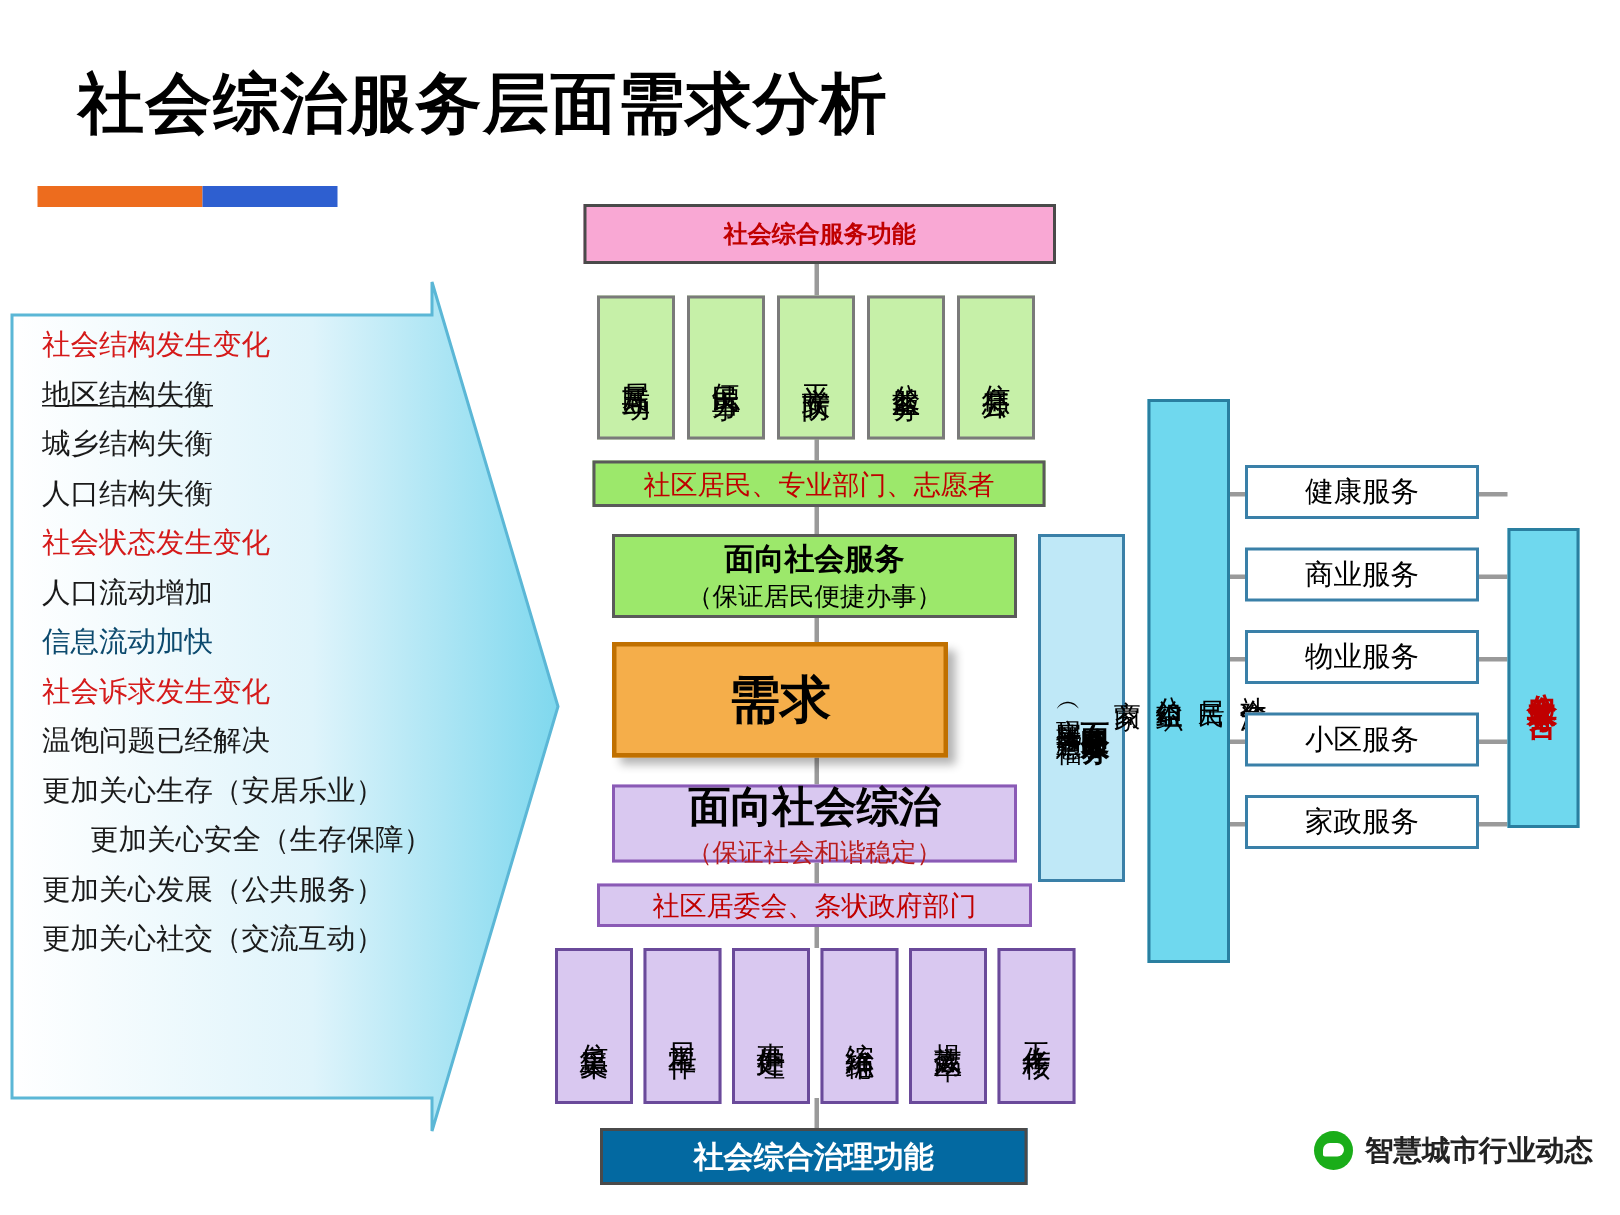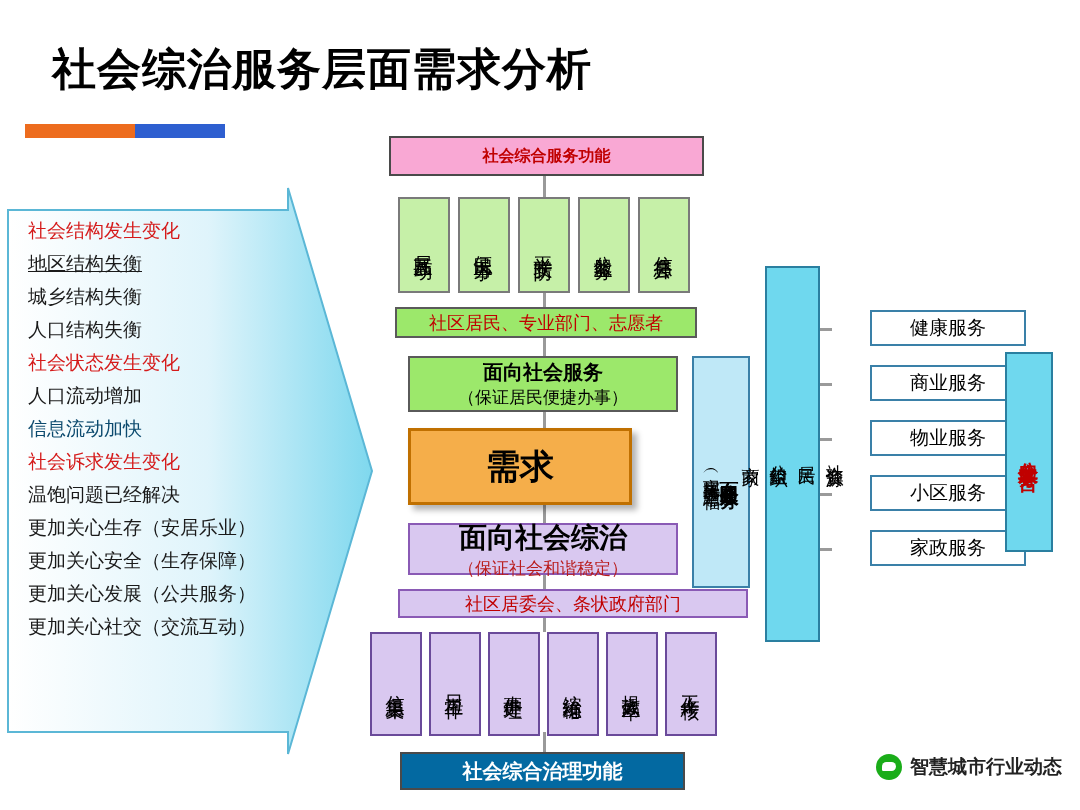--- a/index.html
+++ b/index.html
@@ -45,21 +45,21 @@
     font-family:"DejaVu Sans","Liberation Sans",sans-serif;
   }
   .greenhdr{background:#f9a8d4;border-color:#4a4a4a;color:#C00000;font-weight:bold;font-size:16px;}
   .greenlt{background:#C6F0A8;border-color:#7a7a7a;color:#000;}
   .greenmid{background:#9CE86B;border-color:#5a5a5a;}
   .orange{background:#F5AE4A;border:3px solid #C07000;}
   .purplehdr{background:#0369a1;border-color:#4a4a4a;color:#FFFFFF;font-weight:bold;font-size:20px;}
   .purplelt{background:#D9C8F0;border-color:#7a7a7a;}
   .bluelt{background:#BFE8F7;border-color:#3a80a8;}
   .cyan{background:#6FD8EE;border-color:#2a7fa0;}
-  .white{background:#FFFFFF;border-color:#3a80a8;margin-left:40px;}
+  .white{background:#FFFFFF;border-color:#3a80a8;}
 
   
   .vert{
     writing-mode:vertical-rl;
     text-orientation:upright;
     letter-spacing:2px;
   }
 
   
   .subrow{display:flex;gap:8px;}
@@ -94,21 +94,21 @@
     <div class="red" style="color: rgb(213, 26, 26);">社会结构发生变化</div>
     <div style="color: rgb(26, 26, 26); text-decoration: underline;">地区结构失衡</div>
     <div style="color: rgb(26, 26, 26);">城乡结构失衡</div>
     <div style="color: rgb(26, 26, 26);">人口结构失衡</div>
     <div class="red" style="color: rgb(213, 26, 26);">社会状态发生变化</div>
     <div style="color: rgb(26, 26, 26);">人口流动增加</div>
     <div style="color: #0c4a6e;">信息流动加快</div>
     <div class="red" style="color: rgb(213, 26, 26);">社会诉求发生变化</div>
     <div style="color: rgb(26, 26, 26);">温饱问题已经解决</div>
     <div style="color: rgb(26, 26, 26);">更加关心生存（安居乐业）</div>
-    <div style="color: rgb(26, 26, 26);">更加关心安全（生存保障）</div>
+    <div style="color: rgb(26, 26, 26); text-align: right;">更加关心安全（生存保障）</div>
     <div style="color: rgb(26, 26, 26);">更加关心发展（公共服务）</div>
     <div style="color: rgb(26, 26, 26);">更加关心社交（交流互动）</div>
   </div>
 </div>
 
 <div class="abs conn" style="left:543px;top:175px;width:3px;height:22px;"></div>
 <div class="abs conn" style="left:543px;top:290px;width:3px;height:17px;"></div>
 <div class="abs conn" style="left:543px;top:338px;width:3px;height:18px;"></div>
 <div class="abs conn" style="left:543px;top:412px;width:3px;height:16px;"></div>
 <div class="abs conn" style="left:543px;top:505px;width:3px;height:18px;"></div>
@@ -135,21 +135,21 @@
   <div style="font-size:17px;color:#000;">（保证居民便捷办事）</div>
 </div>
 
 <div class="abs box orange" style="left:408px;top:428px;width:224px;height:77px;font-size:34px;font-weight:bold;color:#000;box-shadow:5px 5px 6px rgba(0,0,0,0.3);">需求</div>
 
 <div class="abs box purplelt" style="left:408px;top:523px;width:270px;height:52px;flex-direction:column;border-color:#8a5ab5;">
   <div style="font-size:28px;font-weight:bold;color:#000;">面向社会综治</div>
   <div style="font-size:17px;color:#b91c1c;">（保证社会和谐稳定）</div>
 </div>
 
-<div class="abs box purplelt" style="left:398px;top:589px;width:350px;height:29px;font-size:18px;color:#C00000;border-color:#8a5ab5;">社区居委会、条状政府部门</div>
+<div class="abs box purplelt" style="left:398px;top:589px;width:290px;height:29px;font-size:18px;color:#C00000;border-color:#8a5ab5;">社区居委会、条状政府部门</div>
 
 <div class="abs" style="left:370px;top:632px;">
   <div class="subrow" style="gap:7px;">
     <div class="box purplelt vert" style="width:48px;height:100px;font-size:19px;border-color:#6a4a9a;">信息采集</div>
     <div class="box purplelt vert" style="width:48px;height:100px;font-size:19px;border-color:#6a4a9a;">日常工作</div>
     <div class="box purplelt vert" style="width:48px;height:100px;font-size:19px;border-color:#6a4a9a;">事件处理</div>
     <div class="box purplelt vert" style="width:48px;height:100px;font-size:19px;border-color:#6a4a9a;">综治维稳</div>
     <div class="box purplelt vert" style="width:48px;height:100px;font-size:19px;border-color:#6a4a9a;">提高效率</div>
     <div class="box purplelt vert" style="width:48px;height:100px;font-size:19px;border-color:#6a4a9a;">工作考核</div>
   </div>

